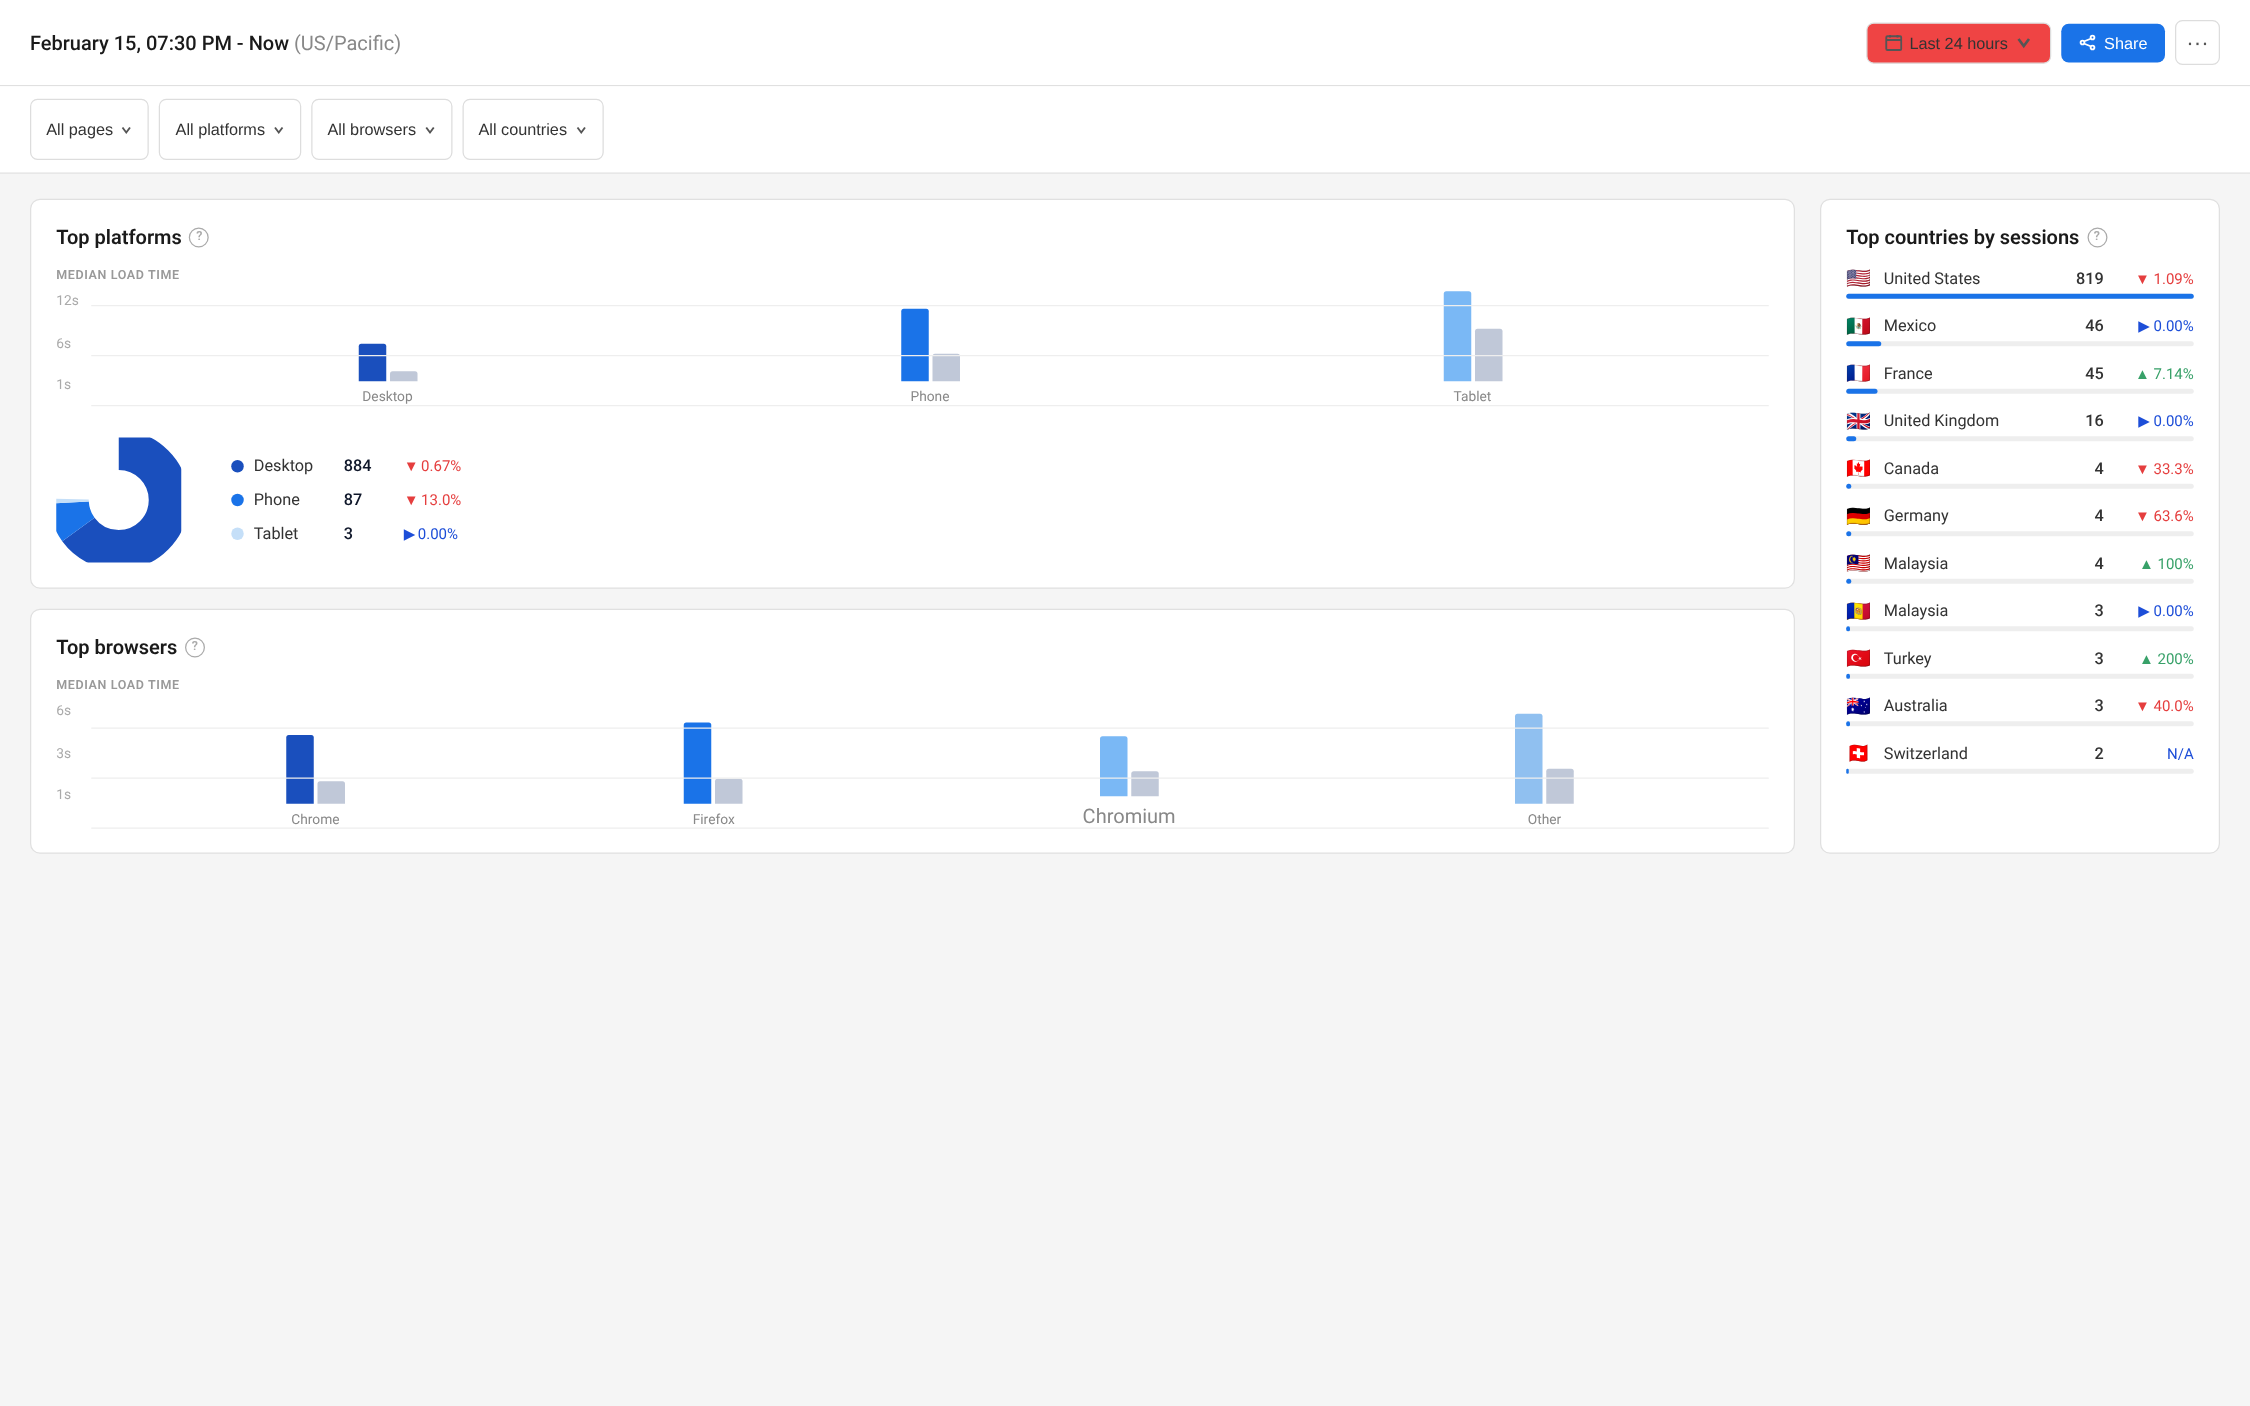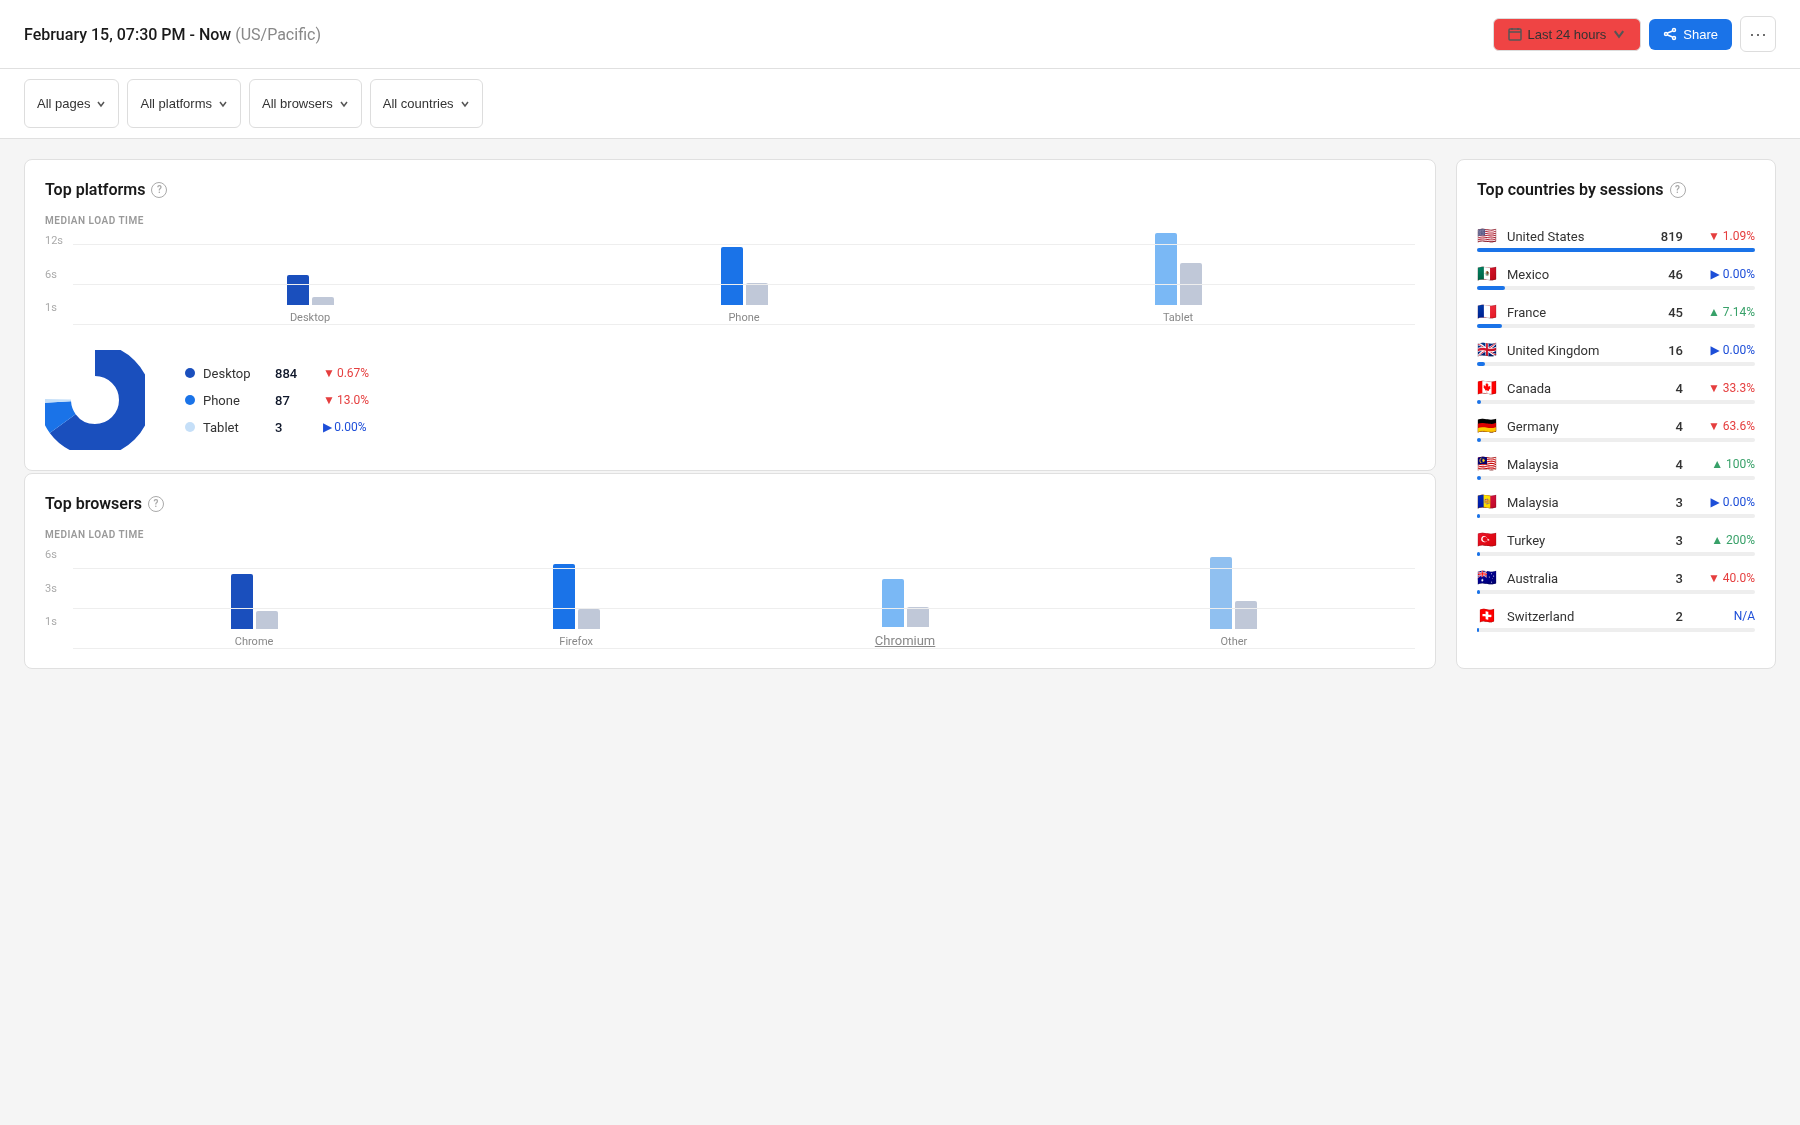--- a/index.html
+++ b/index.html
@@ -20,21 +20,21 @@
     .tabs { display: flex; gap: 0; }
     .tab { padding: 14px 16px; cursor: pointer; font-size: 14px; color: #666; border-bottom: 2px solid transparent; }
     .tab.active { color: #1a1a1a; font-weight: 500; border-bottom: 2px solid #1a1a1a; }
     
     .filters { display: flex; gap: 8px; align-items: center; padding: 10px 0; }
     .filter-btn { display: flex; align-items: center; gap: 6px; padding: 16px 12px; border: 1px solid #ddd; border-radius: 6px; background: #fff; cursor: pointer; font-size: 13px; color: #333; }
     .filter-btn svg { width: 10px; height: 10px; }
     
     .main-content { display: flex; gap: 0; padding: 20px 24px; gap: 20px; }
     
-    .left-panel { flex: 1; display: flex; flex-direction: column; gap: 2px; border-radius: 23px; }
+    .left-panel { flex: 1; display: flex; flex-direction: column; gap: 16px; border-radius: 23px; }
     .right-panel { width: 320px; background: #fff; border-radius: 8px; border: 1px solid #e0e0e0; padding: 20px; }
     
     .card { background: #fff; border-radius: 8px; border: 1px solid #e0e0e0; padding: 20px; }
     .card-title { font-size: 16px; font-weight: 600; color: #1a1a1a; display: flex; align-items: center; gap: 6px; margin-bottom: 4px; }
     .info-icon { width: 16px; height: 16px; border-radius: 50%; border: 1px solid #aaa; display: inline-flex; align-items: center; justify-content: center; font-size: 10px; color: #aaa; cursor: pointer; }
     
     .section-label { font-size: 10px; font-weight: 600; color: #999; letter-spacing: 0.5px; text-transform: uppercase; margin-top: 16px; margin-bottom: 8px; }
     
     
     .pie-section { display: flex; align-items: center; gap: 40px; margin-top: 8px; }
@@ -43,21 +43,21 @@
     .legend-item { display: flex; align-items: center; gap: 8px; }
     .legend-dot { width: 10px; height: 10px; border-radius: 50%; flex-shrink: 0; }
     .legend-name { min-width: 60px; font-size: 13px; color: #333; }
     .legend-value { min-width: 40px; font-size: 13px; color: #0f172a; font-weight: 500; margin-left: 4px; }
     .legend-change { font-size: 12px; display: flex; align-items: center; gap: 2px; }
     .change-down { color: #e53e3e; }
     .change-up { color: #38a169; }
     .change-neutral { color: #1d4ed8; }
     
     
-    .country-title { font-size: 16px; font-weight: 600; color: #1a1a1a; display: flex; align-items: center; gap: 6px; margin-bottom: 29px; }
+    .country-title { font-size: 16px; font-weight: 600; color: #1a1a1a; display: flex; align-items: center; gap: 6px; margin-bottom: 16px; }
     .country-item { margin-bottom: 14px; }
     .country-row { display: flex; align-items: center; gap: 8px; margin-bottom: 4px; }
     .flag { width: 22px; height: 16px; border-radius: 2px; flex-shrink: 0; font-size: 16px; line-height: 16px; }
     .country-name { flex: 1; font-size: 13px; color: #333; }
     .country-count { font-size: 13px; color: #333; font-weight: 500; margin-right: 4px; min-width: 25px; text-align: right; }
     .country-change { font-size: 12px; min-width: 60px; text-align: right; display: flex; align-items: center; justify-content: flex-end; gap: 2px; }
     .progress-bar-bg { height: 4px; background: #eee; border-radius: 2px; width: 100%; }
     .progress-bar-fill { height: 4px; border-radius: 2px; }
     
     .chart-wrapper { position: relative; }
@@ -260,21 +260,21 @@
                   <div style="width:22px;height:20px;background:#c0c8d8;border-radius:2px 2px 0 0;"></div>
                 </div>
                 <div style="font-size:11px;color:#888;margin-top:6px;">Firefox</div>
               </div>
 
               <div style="display:flex;flex-direction:column;align-items:center;">
                 <div style="display:flex;align-items:flex-end;gap:3px;">
                   <div style="width:22px;height:48px;background:#7ab8f5;border-radius:2px 2px 0 0;"></div>
                   <div style="width:22px;height:20px;background:#c0c8d8;border-radius:2px 2px 0 0;"></div>
                 </div>
-                <div style="font-size:13px;color:#888;margin-top:6px;text-decoration:underline;">Chromium</div>
+                <div style="font-size:16px;color:#888;margin-top:6px;">Chromium</div>
               </div>
 
               <div style="display:flex;flex-direction:column;align-items:center;">
                 <div style="display:flex;align-items:flex-end;gap:3px;">
                   <div style="width:22px;height:72px;background:#90c0f0;border-radius:2px 2px 0 0;"></div>
                   <div style="width:22px;height:28px;background:#c0c8d8;border-radius:2px 2px 0 0;"></div>
                 </div>
                 <div style="font-size:11px;color:#888;margin-top:6px;">Other</div>
               </div>
             </div>

